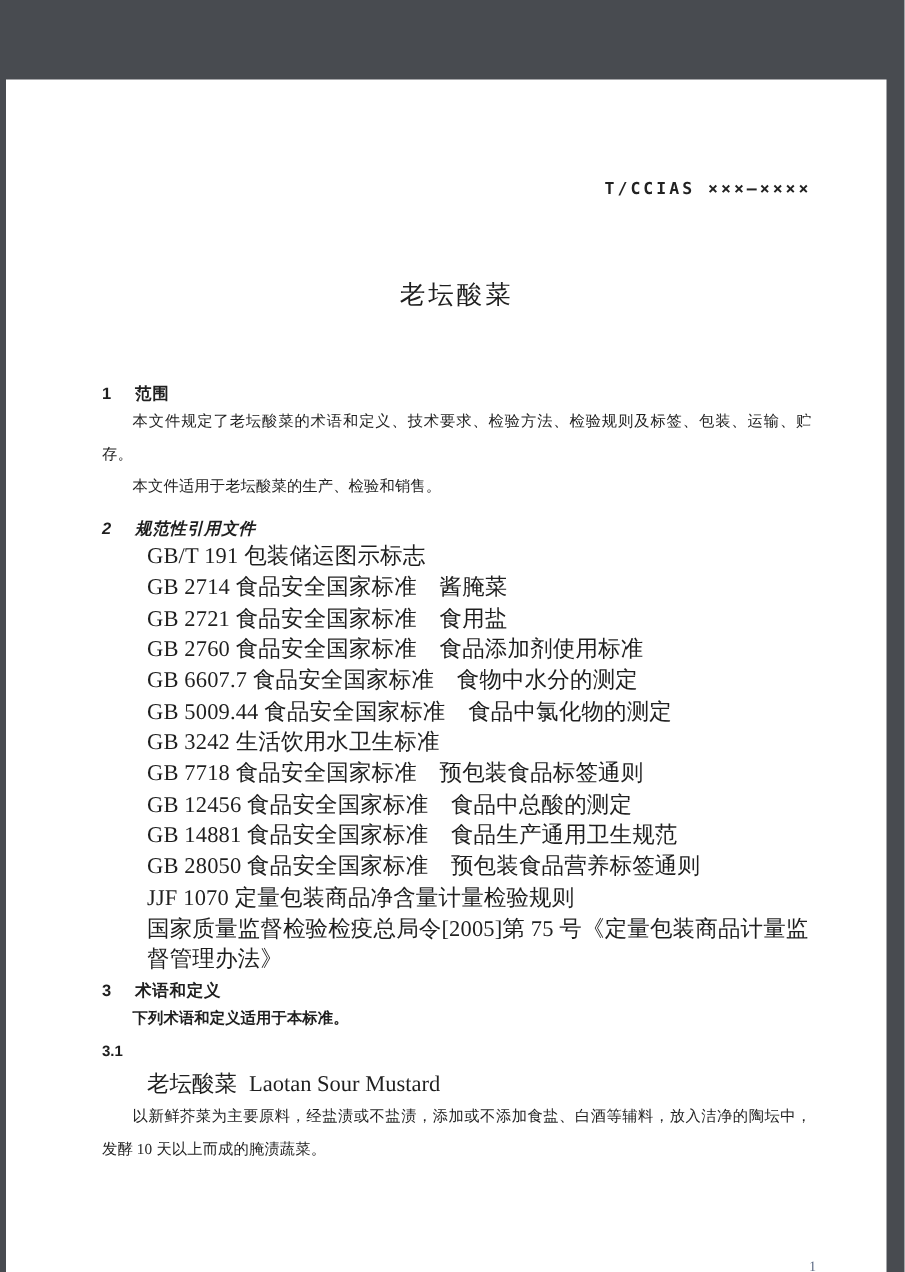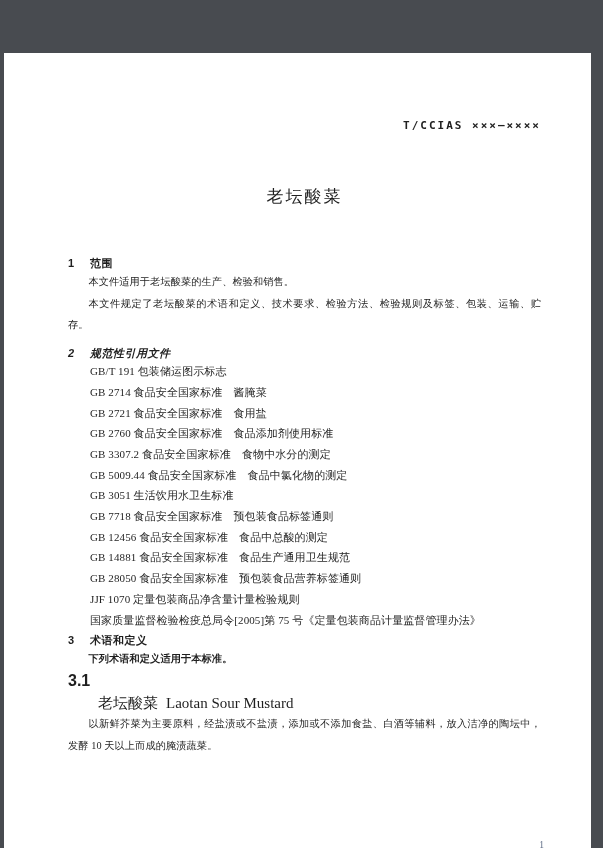--- a/index.html
+++ b/index.html
@@ -59,29 +59,29 @@
     text-align: justify;
     letter-spacing: 0.1px;
   }
   p.indent { text-indent: 2em; }
   .mt8 { margin-top: 8px; }
   .mt7 { margin-top: 7px; }
   .mt6 { margin-top: 6px; font-weight: bold; }
   ul.refs {
     list-style: none;
     margin: 0; padding: 0 0 0 2em;
-    font-size: 11px;
+    font-size: 15px;
     line-height: 20.7px;
     letter-spacing: 0.1px;
   }
   .term-num {
     margin-top: 1px;
     font-family: "Liberation Sans", "DejaVu Sans", sans-serif;
     font-weight: bold;
-    font-size: 16px;
+    font-size: 10px;
     line-height: 20.7px;
   }
   .term-name {
     padding-left: 2em;
     font-size: 15px;
     line-height: 20.7px;
     font-weight: normal;
     margin-top: 1px;
   }
   .term-name .zh {
@@ -106,35 +106,35 @@
 <div class="page">
   <div class="content">
 
     <div class="doc-code">T/CCIAS ×××—××××</div>
 
     <h1 class="title">老坛酸菜</h1>
 
     <div class="sec-h sec-h1">
       <span class="num">1</span><span>范围</span>
     </div>
+    <p class="body indent mt8">本文件规定了老坛酸菜的术语和定义、技术要求、检验方法、检验规则及标签、包装、运输、贮存。</p>
     <p class="body indent">本文件适用于老坛酸菜的生产、检验和销售。</p>
-    <p class="body indent mt8">本文件规定了老坛酸菜的术语和定义、技术要求、检验方法、检验规则及标签、包装、运输、贮存。</p>
 
     <div class="sec-h sec-h2">
       <span class="num">2</span><span>规范性引用文件</span>
     </div>
 
     <ul class="refs">
       <li>GB/T 191 包装储运图示标志</li>
       <li>GB 2714 食品安全国家标准　酱腌菜</li>
       <li>GB 2721 食品安全国家标准　食用盐</li>
       <li>GB 2760 食品安全国家标准　食品添加剂使用标准</li>
-      <li>GB 3307.2 食品安全国家标准　食物中水分的测定</li>
+      <li>GB 6607.7 食品安全国家标准　食物中水分的测定</li>
       <li>GB 5009.44 食品安全国家标准　食品中氯化物的测定</li>
-      <li>GB 3051 生活饮用水卫生标准</li>
+      <li>GB 3242 生活饮用水卫生标准</li>
       <li>GB 7718 食品安全国家标准　预包装食品标签通则</li>
       <li>GB 12456 食品安全国家标准　食品中总酸的测定</li>
       <li>GB 14881 食品安全国家标准　食品生产通用卫生规范</li>
       <li>GB 28050 食品安全国家标准　预包装食品营养标签通则</li>
       <li>JJF 1070 定量包装商品净含量计量检验规则</li>
       <li>国家质量监督检验检疫总局令[2005]第 75 号《定量包装商品计量监督管理办法》</li>
     </ul>
 
     <div class="sec-h sec-h3">
       <span class="num">3</span><span>术语和定义</span>

